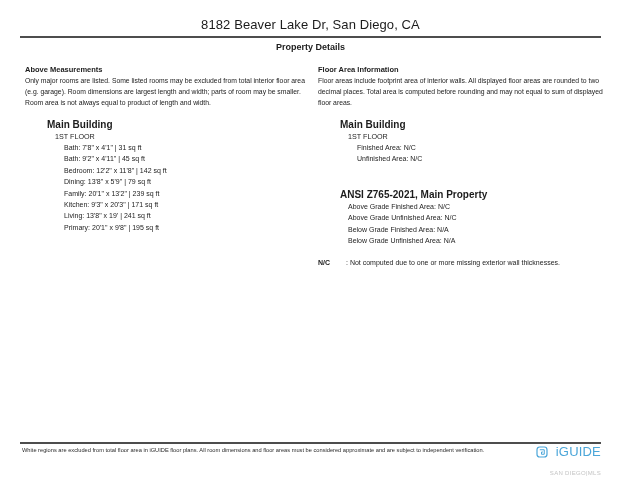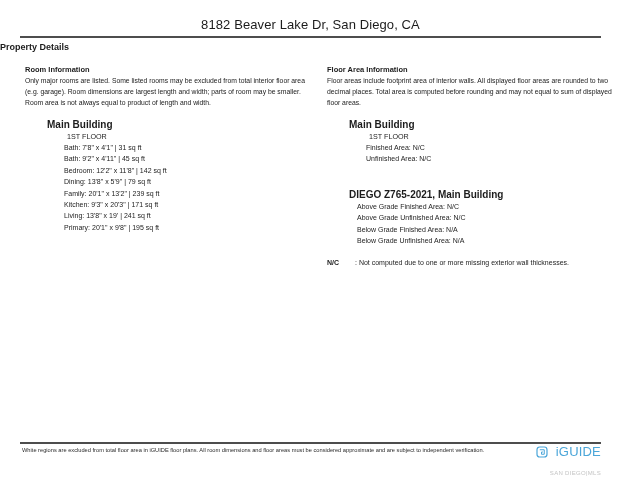--- a/index.html
+++ b/index.html
@@ -17,34 +17,34 @@
     position: absolute; top: 17px; left: 0; right: 0;
     text-align: center; font-size: 13px; font-weight: normal;
     letter-spacing: 0.1px;
   }
   .rule-top {
     position: absolute; top: 36px; left: 20px; right: 20px;
     height: 2px; background: #4d4d4d;
   }
   .subtitle {
     position: absolute; top: 42px; left: 0; right: 0;
-    font-size: 9px; font-weight: bold;
+    text-align: center; font-size: 9px; font-weight: bold;
   }
 
   
   .col { position: absolute; top: 64px; width: 292px; }
   .col-left { left: 25px; }
-  .col-right { left: 327px; }
+  .col-right { left: 318px; }
 
   .section-heading { font-size: 7.5px; font-weight: bold; line-height: 11px; }
   .section-desc { font-size: 6.8px; line-height: 11px; color: #222222; }
 
   .building { margin-top: 11px; padding-left: 22px; }
   .building-name { font-size: 10px; font-weight: bold; line-height: 11px; }
-  .floor-name { font-size: 7.2px; line-height: 11px; padding-left: 8px; margin-top: 1px; margin-left: 12px; }
+  .floor-name { font-size: 7.2px; line-height: 11px; padding-left: 8px; margin-top: 1px; }
   .sub-list { padding-left: 17px; }
   .row { font-size: 7px; line-height: 11.4px; white-space: nowrap; }
 
   .ansi { margin-top: 24px; padding-left: 22px; }
   .ansi-list { padding-left: 8px; margin-top: 1px; }
 
   .note { margin-top: 12px; display: flex; font-size: 7px; line-height: 10px; }
   .note-label { font-weight: bold; width: 28px; flex: 0 0 28px; }
 
   
@@ -69,21 +69,21 @@
   }
 </style>
 </head>
 <body>
 
 <div class="title">8182 Beaver Lake Dr, San Diego, CA</div>
 <div class="rule-top"></div>
 <div class="subtitle">Property Details</div>
 
 <div class="col col-left">
-  <div class="section-heading">Room Information</div>
+  <div class="section-heading">Above Measurements</div>
   <div class="section-desc">Only major rooms are listed. Some listed rooms may be excluded from total interior floor area (e.g. garage). Room dimensions are largest length and width; parts of room may be smaller. Room area is not always equal to product of length and width.</div>
   <div class="building">
     <div class="building-name">Main Building</div>
     <div class="floor-name">1ST FLOOR</div>
     <div class="sub-list">
         <div class="row">Bath: 7'8" x 4'1" | 31 sq ft</div>
         <div class="row">Bath: 9'2" x 4'11" | 45 sq ft</div>
         <div class="row">Bedroom: 12'2" x 11'8" | 142 sq ft</div>
         <div class="row">Dining: 13'8" x 5'9" | 79 sq ft</div>
         <div class="row">Family: 20'1" x 13'2" | 239 sq ft</div>
@@ -99,21 +99,21 @@
   <div class="section-desc">Floor areas include footprint area of interior walls. All displayed floor areas are rounded to two decimal places. Total area is computed before rounding and may not equal to sum of displayed floor areas.</div>
   <div class="building">
     <div class="building-name">Main Building</div>
     <div class="floor-name">1ST FLOOR</div>
     <div class="sub-list">
         <div class="row">Finished Area: N/C</div>
         <div class="row">Unfinished Area: N/C</div>
       </div>
   </div>
   <div class="ansi">
-    <div class="ansi-heading building-name">DIEGO Z765-2021, Main Building</div>
+    <div class="ansi-heading building-name">ANSI Z765-2021, Main Property</div>
     <div class="ansi-list">
         <div class="row">Above Grade Finished Area: N/C</div>
         <div class="row">Above Grade Unfinished Area: N/C</div>
         <div class="row">Below Grade Finished Area: N/A</div>
         <div class="row">Below Grade Unfinished Area: N/A</div>
       </div>
   </div>
   <div class="note">
     <span class="note-label">N/C</span>
     <span class="note-text">: Not computed due to one or more missing exterior wall thicknesses.</span>

